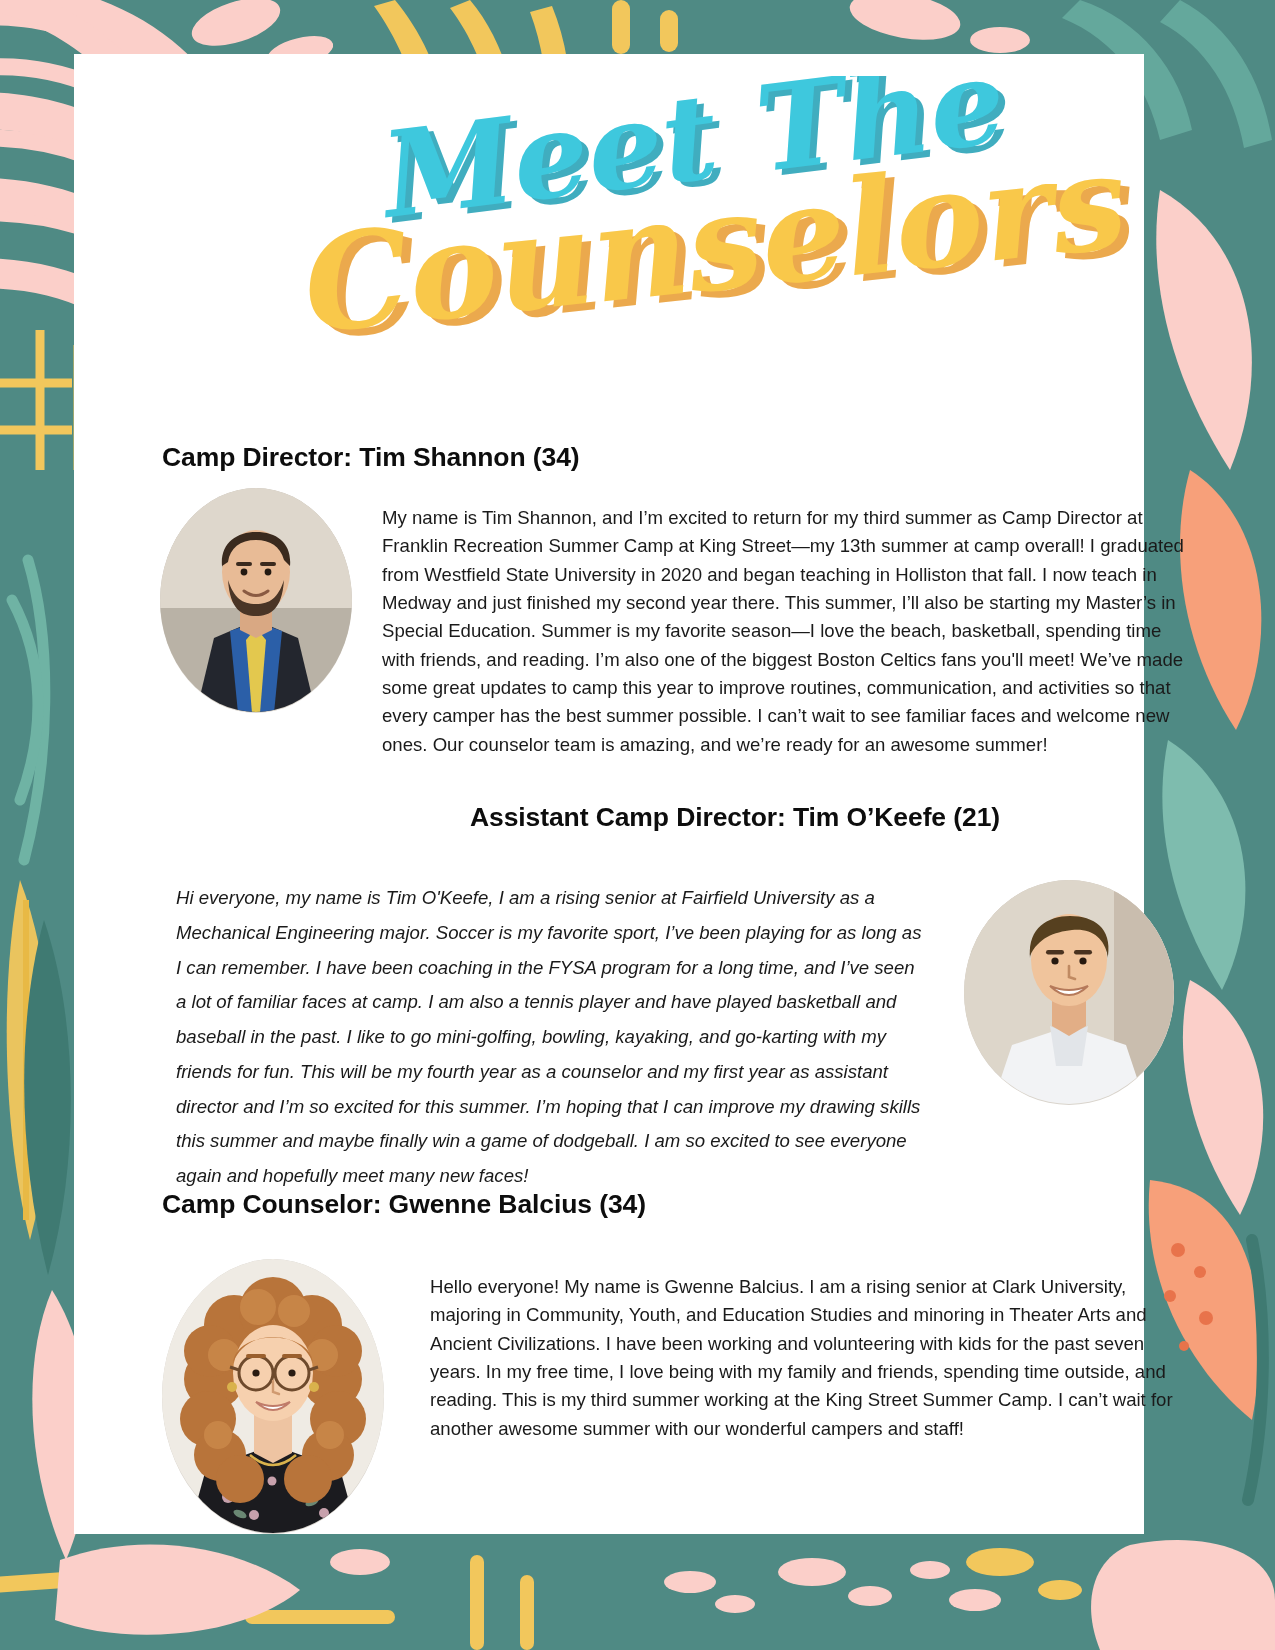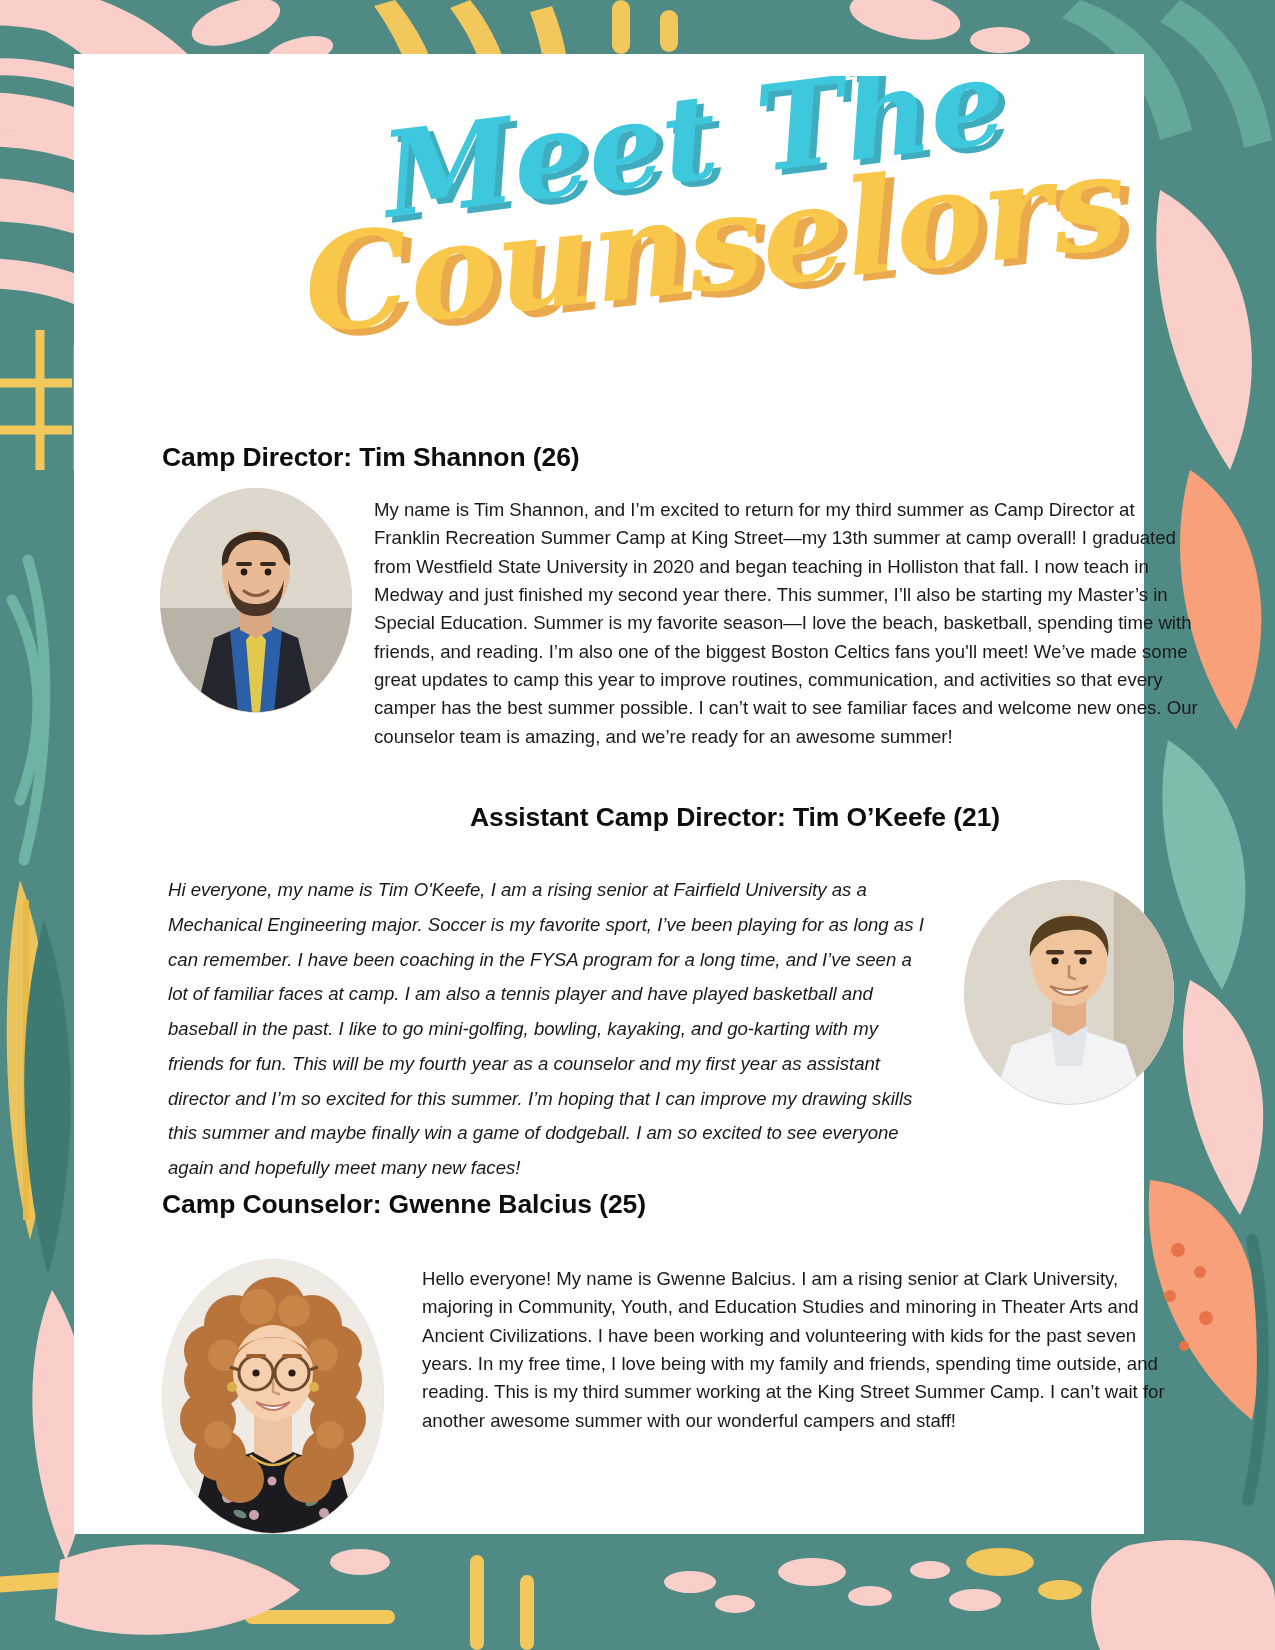--- a/index.html
+++ b/index.html
@@ -37,21 +37,21 @@
     font-family: "Liberation Sans", sans-serif;
     font-weight: bold;
     font-size: 26.5px;
     letter-spacing: -0.1px;
     color: #0d0d0d;
     line-height: 1.2;
   }
 
   
   .bio {
-    margin: 4px;
+    margin: 12px;
     font-family: "Liberation Sans", sans-serif;
     font-size: 18.6px;
     line-height: 1.525;
     color: #1a1a1a;
     text-align: left;
     hyphens: none;
   }
 
   
   .photo {
@@ -205,21 +205,21 @@
         <text class="t1" x="0" y="120" font-size="118" fill="#3ec8dd">Meet The</text>
       </g>
 
       <g transform="translate(222,128) rotate(-6)">
         <text class="t2" x="8" y="136" font-size="132" fill="#e89b2e" opacity="0.85">Counselors</text>
         <text class="t2" x="0" y="129" font-size="132" fill="#f9c84a">Counselors</text>
       </g>
     </svg>
   </div>
 
-  <h2 class="section-heading sec1-head">Camp Director: Tim Shannon (26)</h2>
+  <h2 class="section-heading sec1-head">Camp Director: Tim Shannon (34)</h2>
 
   <div class="photo sec1-photo">
     <svg width="192" height="225" viewBox="0 0 192 225" xmlns="http://www.w3.org/2000/svg">
       <defs>
         <clipPath id="clipA">
             <ellipse cx="96" cy="112" rx="96" ry="112"></ellipse>
           </clipPath>
       </defs>
       <g clip-path="url(#clipA)">
         <rect width="192" height="225" fill="#cfc9bf"></rect>
@@ -290,21 +290,21 @@
 
         <path d="M 86 106 Q 105 124 124 106 Q 105 114 86 106 Z" fill="#ffffff" stroke="#b5795a" stroke-width="2"></path>
       </g>
     </svg>
   </div>
 
   <div class="sec2-body">
     <p class="bio">Hi everyone, my name is Tim O'Keefe, I am a rising senior at Fairfield University as a Mechanical Engineering major. Soccer is my favorite sport, I’ve been playing for as long as I can remember. I have been coaching in the FYSA program for a long time, and I’ve seen a lot of familiar faces at camp. I am also a tennis player and have played basketball and baseball in the past. I like to go mini-golfing, bowling, kayaking, and go-karting with my friends for fun. This will be my fourth year as a counselor and my first year as assistant director and I’m so excited for this summer. I’m hoping that I can improve my drawing skills this summer and maybe finally win a game of dodgeball. I am so excited to see everyone again and hopefully meet many new faces!</p>
   </div>
 
-  <h2 class="section-heading sec3-head">Camp Counselor: Gwenne Balcius (25)</h2>
+  <h2 class="section-heading sec3-head">Camp Counselor: Gwenne Balcius (34)</h2>
 
   <div class="photo sec3-photo">
     <svg width="222" height="275" viewBox="0 0 222 275" xmlns="http://www.w3.org/2000/svg">
       <defs>
         <clipPath id="clipC">
             <ellipse cx="111" cy="137" rx="111" ry="137"></ellipse>
           </clipPath>
       </defs>
       <g clip-path="url(#clipC)">
         <rect width="222" height="275" fill="#efebe4"></rect>

